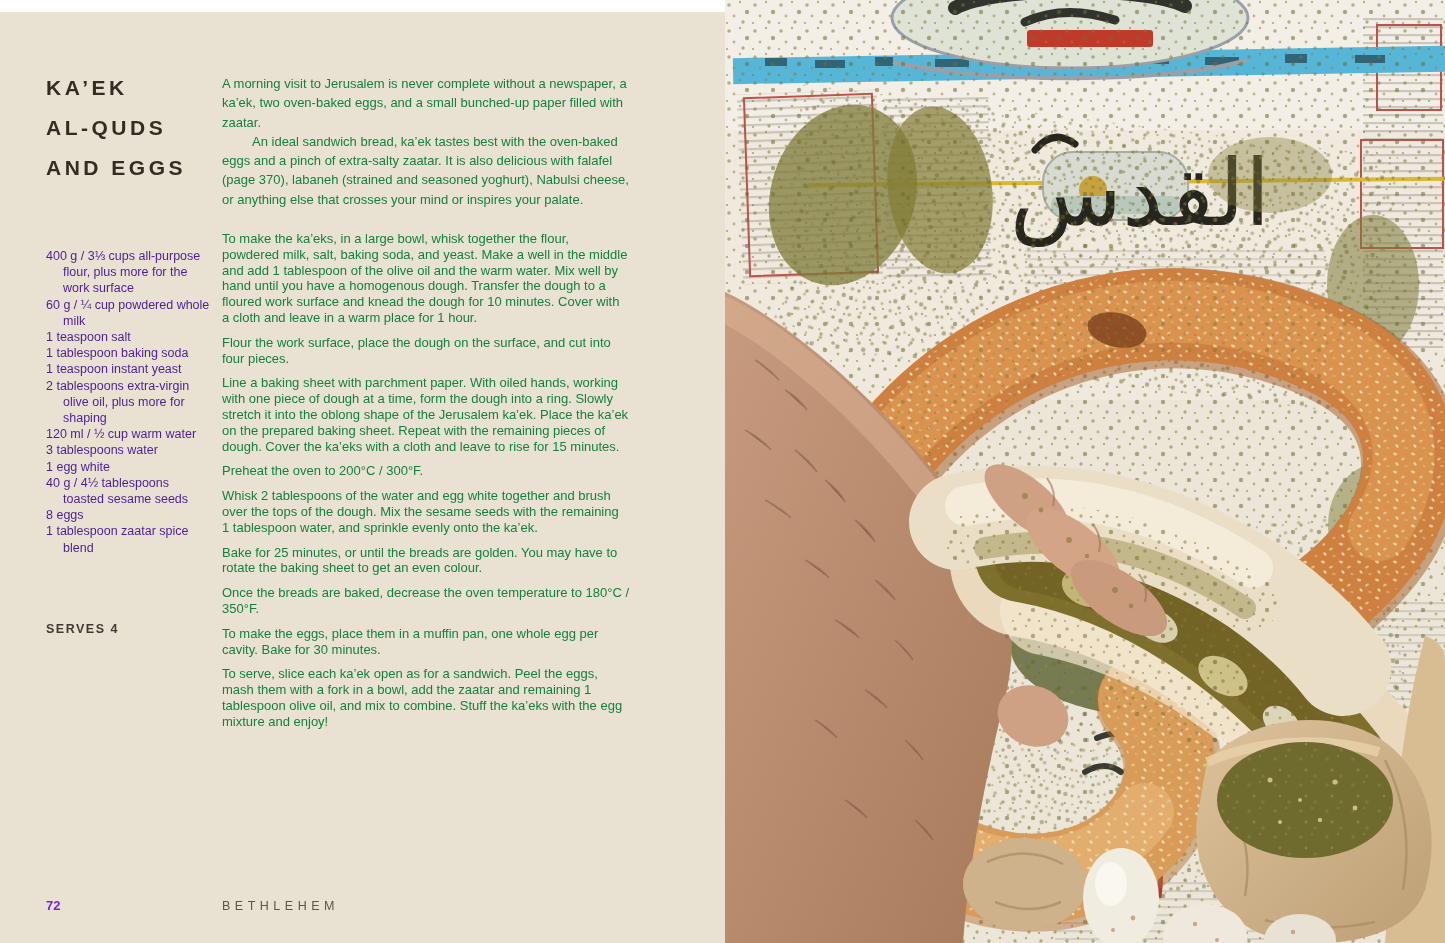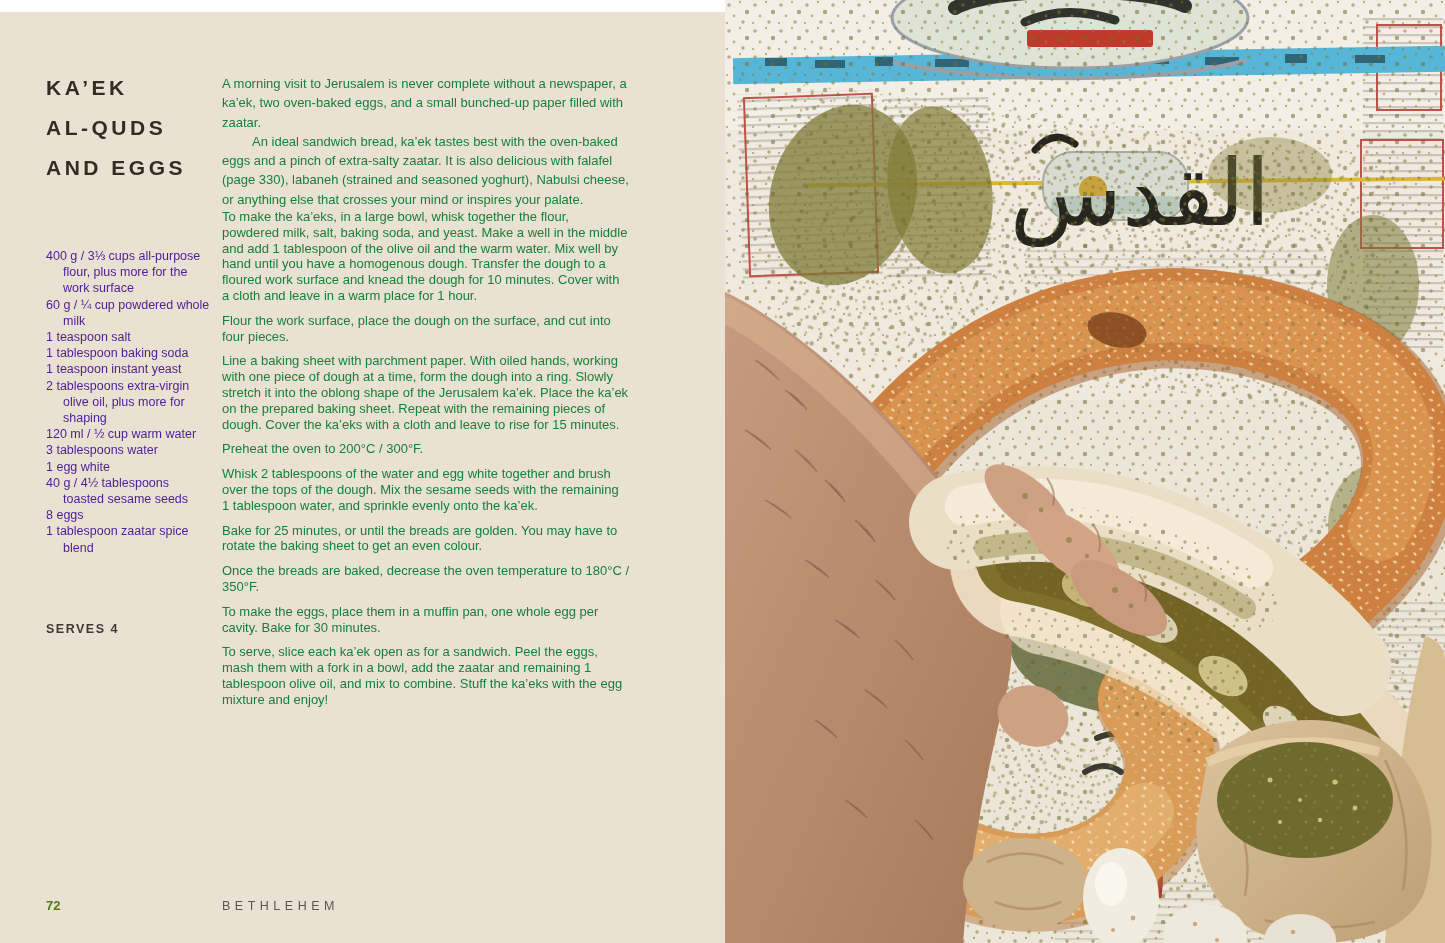--- a/index.html
+++ b/index.html
@@ -26,25 +26,25 @@
   .serves {
     position:absolute; left:46px; top:610px;
     font-size:12.5px; letter-spacing:1.5px; font-weight:600; color:#3f3a33;
   }
   .main-col {
     position:absolute; left:222px; top:62px; width:407px;
     font-size:13px; color:#15803d;
   }
   .intro p { line-height:19.3px; }
   .intro p:nth-of-type(n+2) { text-indent:30px; }
-  .method { }
+  .method { margin-top:22px; }
   .method p { line-height:15.8px; margin-bottom:9px; }
   .page-number {
     position:absolute; left:46px; top:886px;
-    font-size:13px; font-weight:700; color:#4d7c0f;
+    font-size:13px; font-weight:700; color:#6d28d9;
   }
   .chapter-footer {
     position:absolute; left:222px; top:887px;
     font-size:12.5px; letter-spacing:4.5px; color:#5a554d;
   }
 
   
   .page-right {
     position:absolute; left:725px; top:0; width:720px; height:943px;
     background:#efe9de; overflow:hidden;
@@ -80,21 +80,21 @@
         <p>8 eggs</p>
         <p>1 tablespoon zaatar spice blend</p>
       </div>
 
     <div class="serves">SERVES 4</div>
 
     <div class="main-col">
       <div class="intro">
 
       <p>A morning visit to Jerusalem is never complete without a newspaper, a ka’ek, two oven-baked eggs, and a small bunched-up paper filled with zaatar.</p>
-          <p>An ideal sandwich bread, ka’ek tastes best with the oven-baked eggs and a pinch of extra-salty zaatar. It is also delicious with falafel (page 330), labaneh (strained and seasoned yoghurt), Nabulsi cheese, or anything else that crosses your mind or inspires your palate.</p>
+          <p>An ideal sandwich bread, ka’ek tastes best with the oven-baked eggs and a pinch of extra-salty zaatar. It is also delicious with falafel (page 370), labaneh (strained and seasoned yoghurt), Nabulsi cheese, or anything else that crosses your mind or inspires your palate.</p>
         </div>
       <div class="method">
 
       <p>To make the ka’eks, in a large bowl, whisk together the flour, powdered milk, salt, baking soda, and yeast. Make a well in the middle and add 1 tablespoon of the olive oil and the warm water. Mix well by hand until you have a homogenous dough. Transfer the dough to a floured work surface and knead the dough for 10 minutes. Cover with a cloth and leave in a warm place for 1 hour.</p>
           <p>Flour the work surface, place the dough on the surface, and cut into four pieces.</p>
           <p>Line a baking sheet with parchment paper. With oiled hands, working with one piece of dough at a time, form the dough into a ring. Slowly stretch it into the oblong shape of the Jerusalem ka’ek. Place the ka’ek on the prepared baking sheet. Repeat with the remaining pieces of dough. Cover the ka’eks with a cloth and leave to rise for 15 minutes.</p>
           <p>Preheat the oven to 200°C / 300°F.</p>
           <p>Whisk 2 tablespoons of the water and egg white together and brush over the tops of the dough. Mix the sesame seeds with the remaining 1 tablespoon water, and sprinkle evenly onto the ka’ek.</p>
           <p>Bake for 25 minutes, or until the breads are golden. You may have to rotate the baking sheet to get an even colour.</p>
           <p>Once the breads are baked, decrease the oven temperature to 180°C / 350°F.</p>

